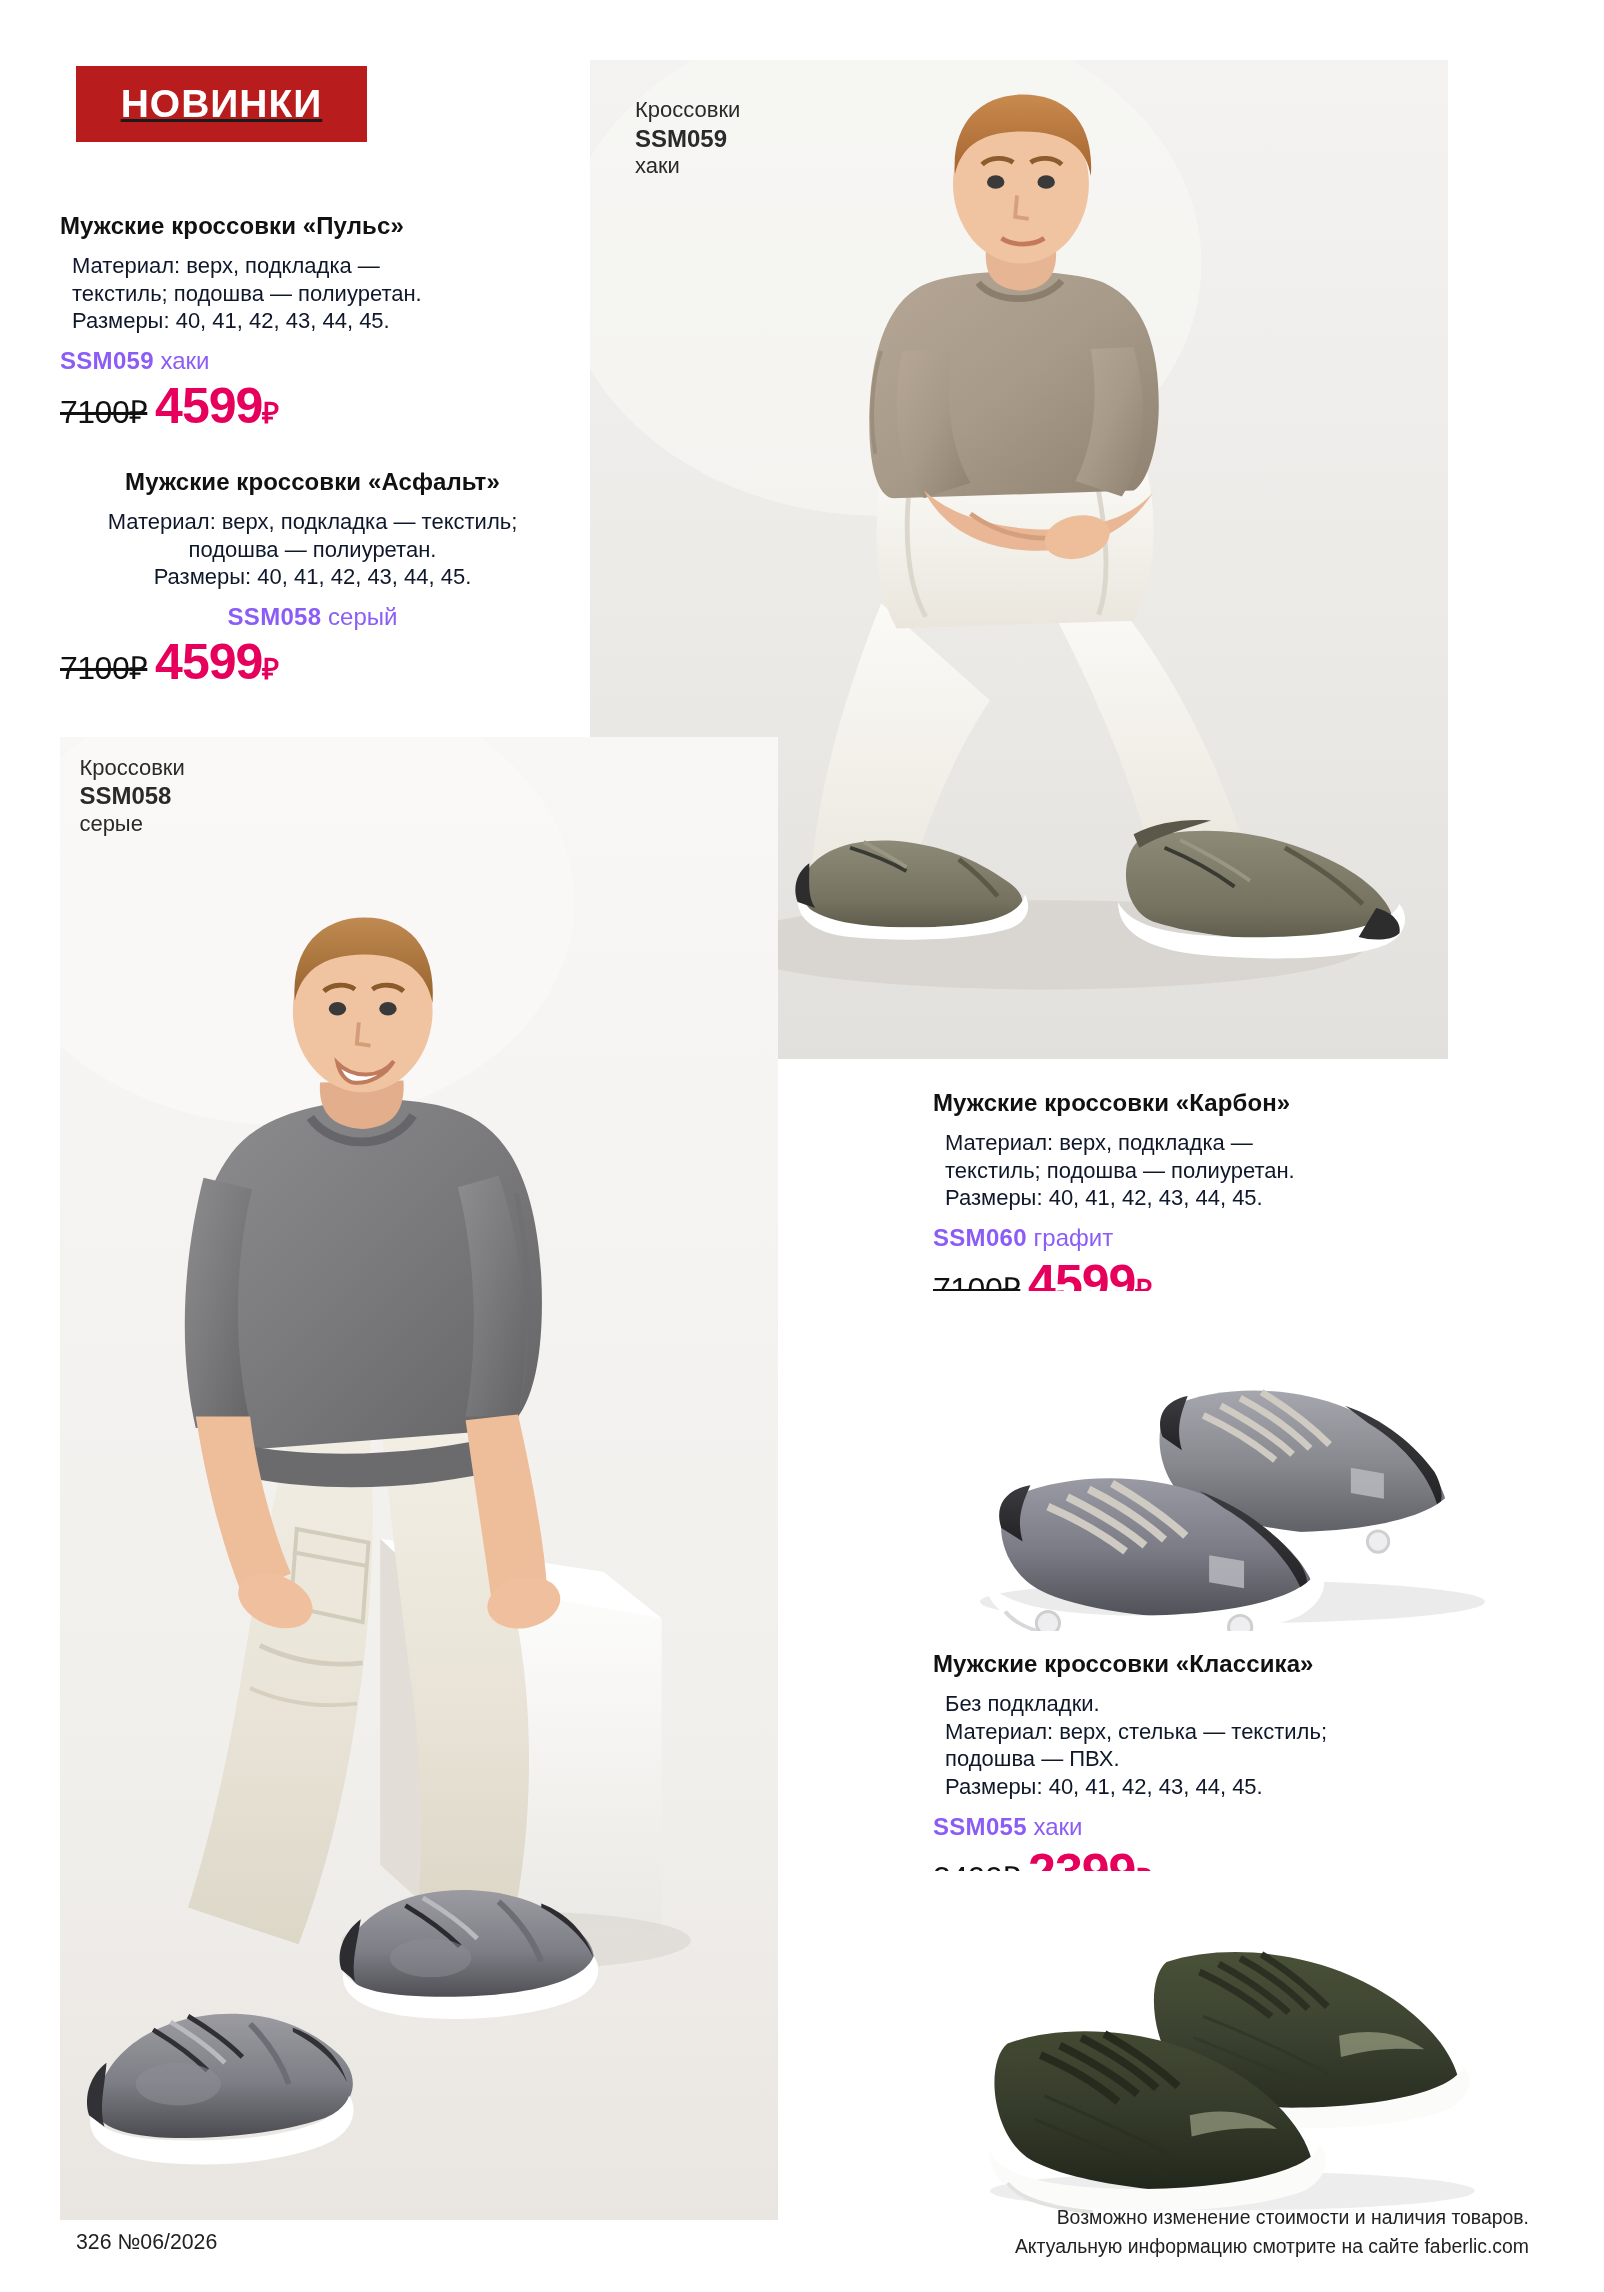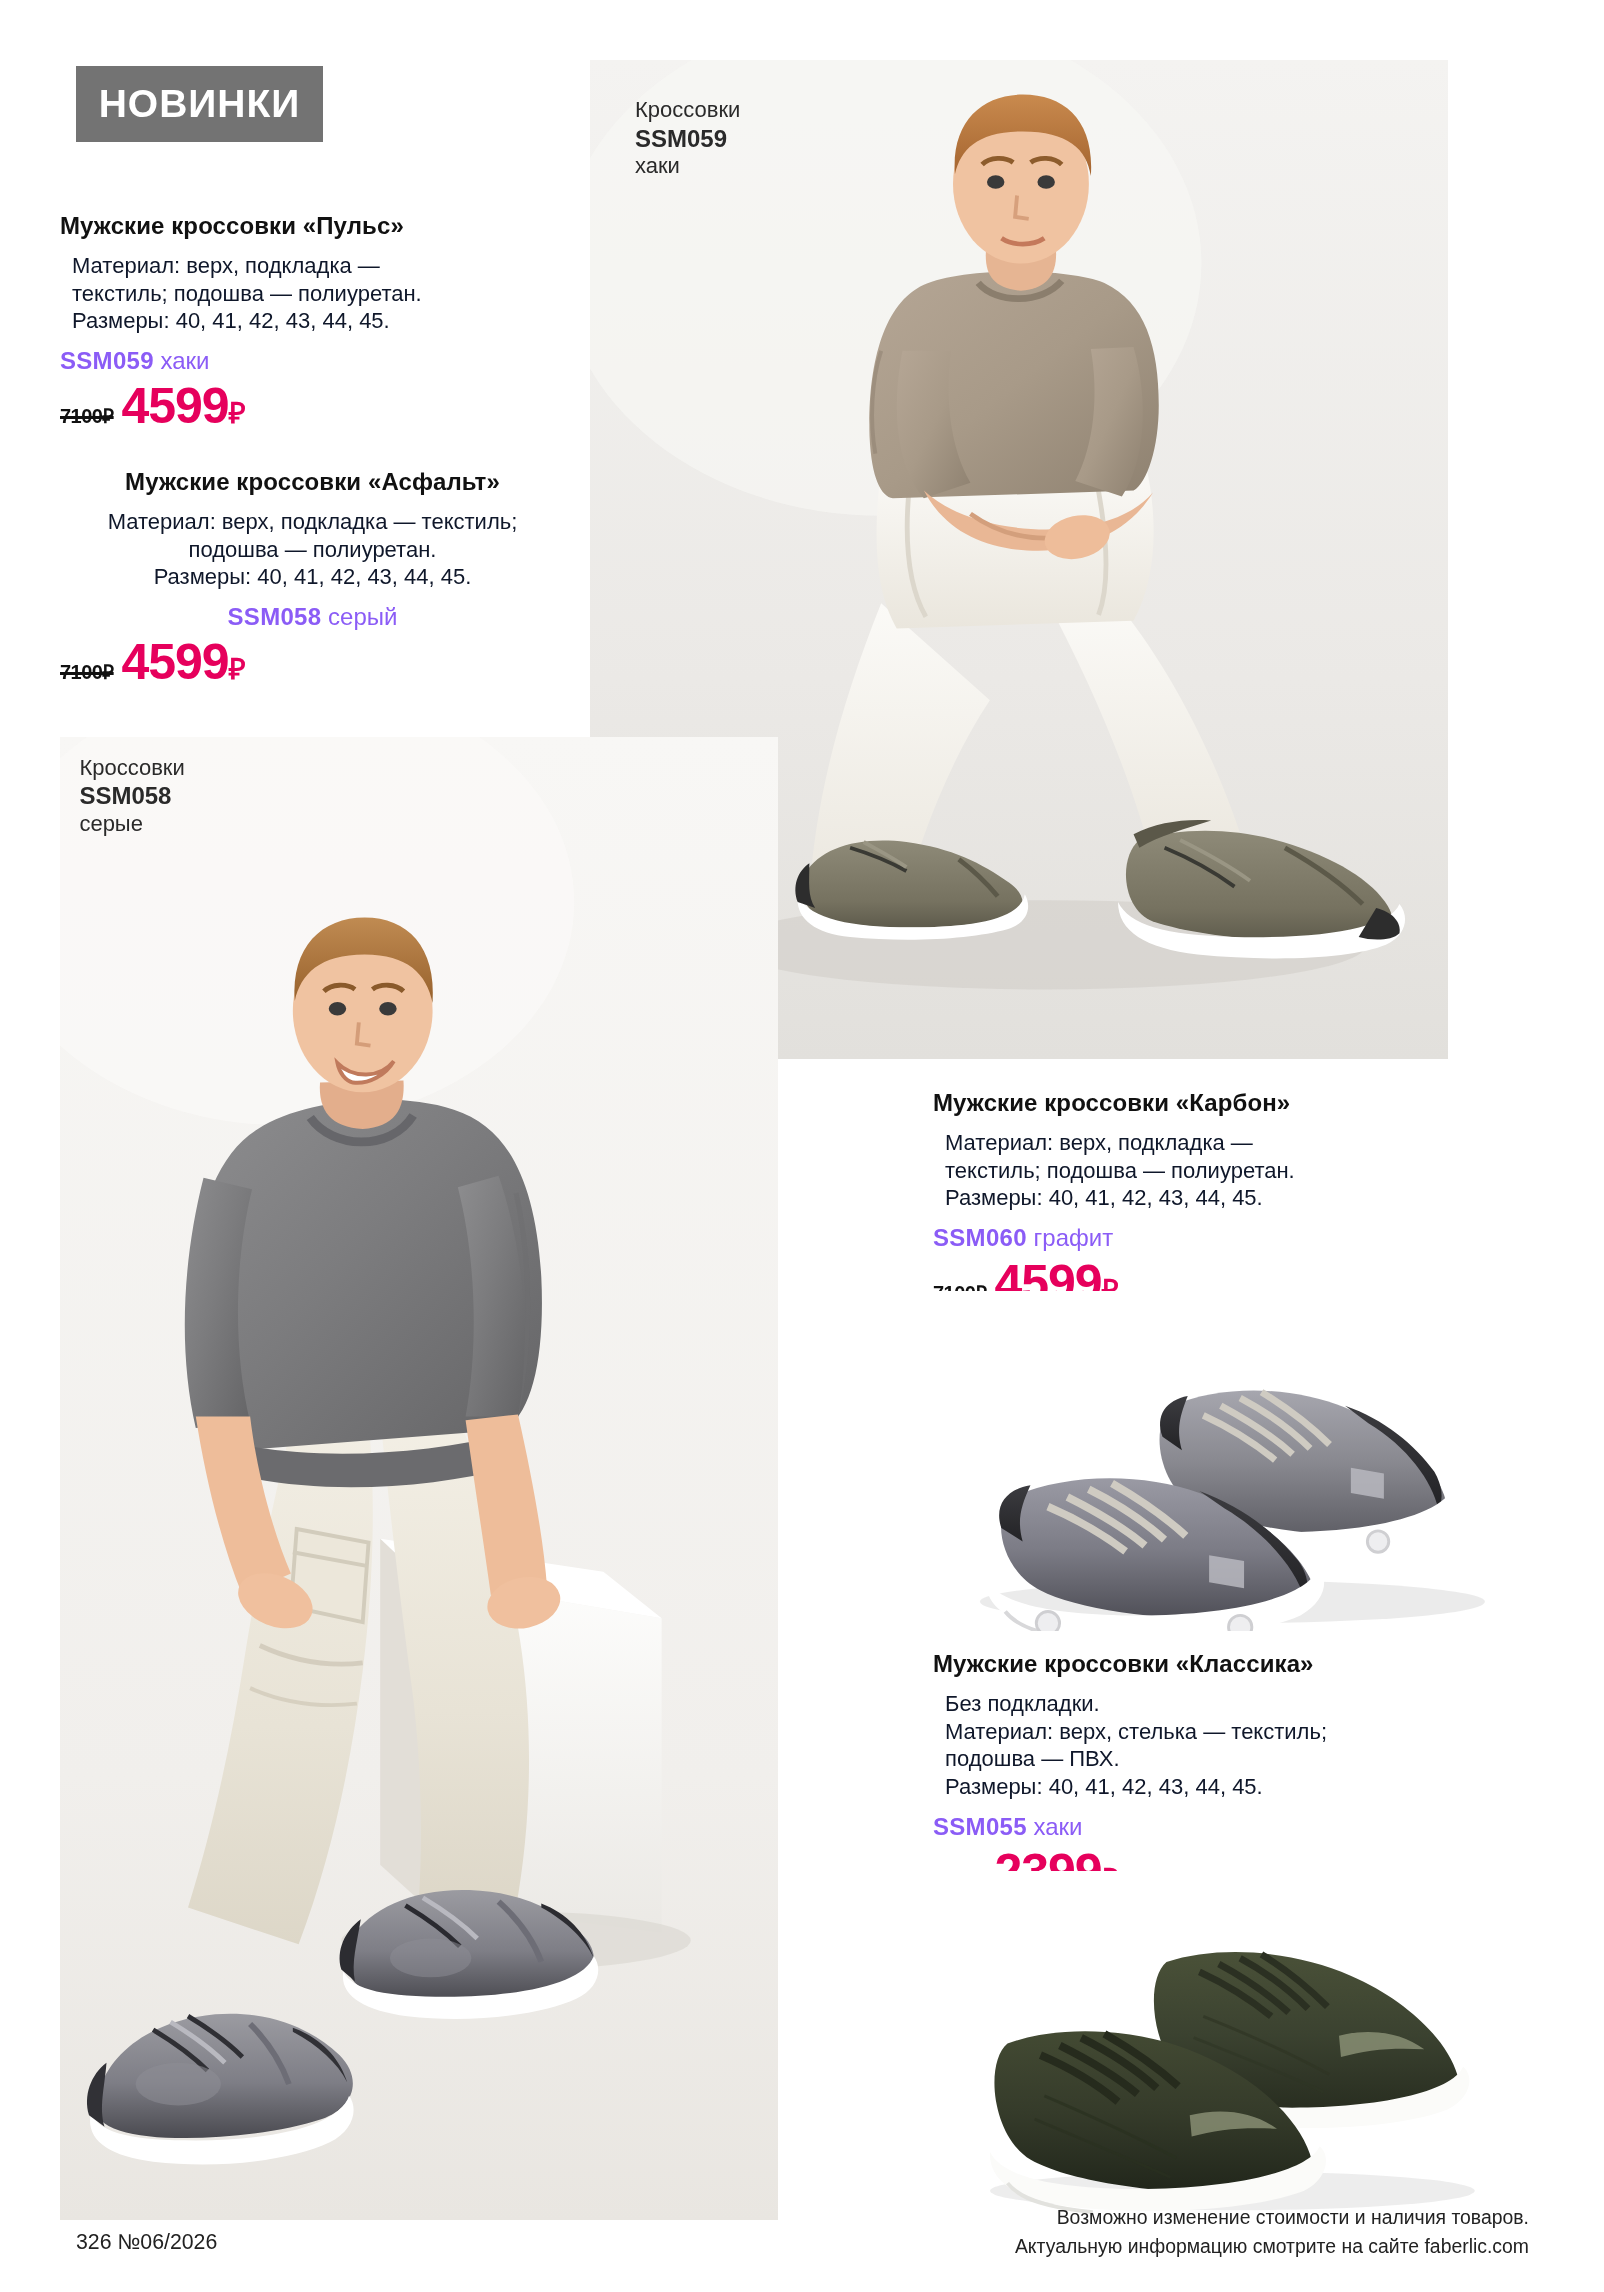--- a/index.html
+++ b/index.html
@@ -13,23 +13,23 @@
     position: relative;
     overflow: hidden;
   }
 
   .page { position: relative; width: 1605px; height: 2292px; }
 
   
   .badge {
     position: absolute;
     left: 76px; top: 66px;
-    width: 247px; height: 76px;
-    background: #737373;
-    display: flex; align-items: center; justify-content: center;
+    width: 291px; height: 76px;
+    background: #b91c1c;
+    display: flex; align-items: center; justify-content: center; text-decoration: underline;
   }
   .badge-text {
     color: #ffffff;
     font-size: 39px;
     font-weight: bold;
     letter-spacing: 1px;
   }
 
   
   .prod { position: absolute; }
@@ -52,22 +52,22 @@
     color: #8b5cf6;
   }
   .prod-code .code { font-weight: bold; letter-spacing: 0.3px; }
   .prod-code .color { font-weight: normal; }
 
   .price-row {
     display: flex; align-items: baseline;
     margin-top: 5.8px;
   }
   .old-price {
-    font-size: 20px;
-    font-weight: bold;
+    font-size: 32px;
+    font-weight: normal;
     color: #111;
     text-decoration: line-through;
     text-decoration-thickness: 2.9px;
     margin-right: 7.8px;
     letter-spacing: -0.5px;
   }
   .new-price {
     font-size: 50px;
     font-weight: bold;
     color: #e6005c;

